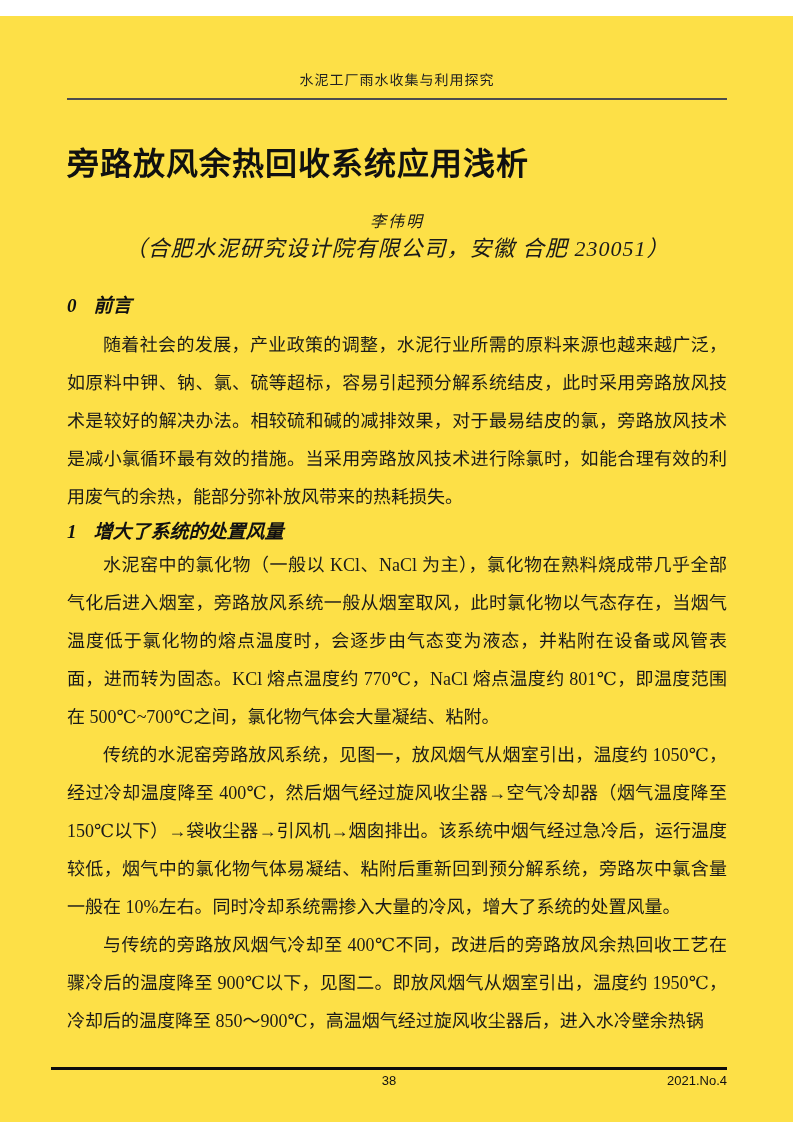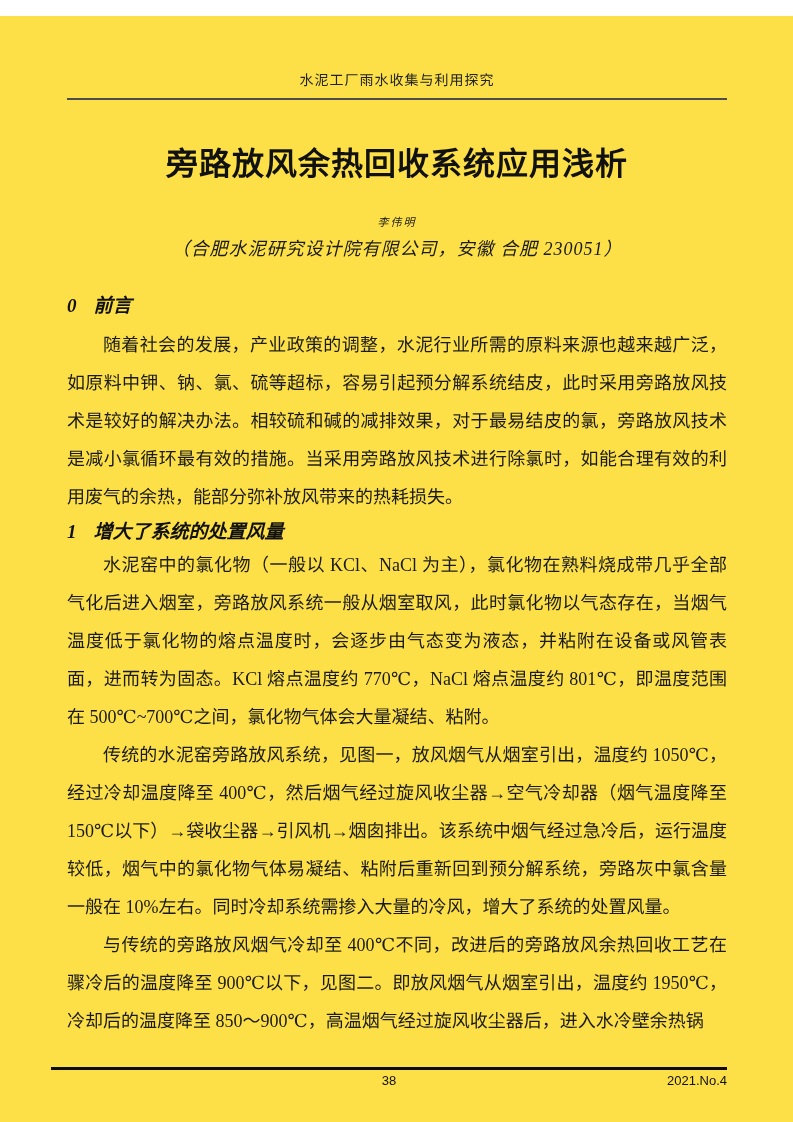--- a/index.html
+++ b/index.html
@@ -30,42 +30,42 @@
   }
   .header-rule {
     margin-top: 6px;
     height: 2px;
     background: #4d4d4d;
     border: none;
   }
   
   .article-title {
     margin-top: 44px;
-    text-align: center;
+    text-align: left;
     font-family: "Liberation Sans", "DejaVu Sans", sans-serif;
     font-weight: bold;
     font-size: 32px;
     line-height: 40px;
     color: #111;
     letter-spacing: 1px;
   }
   .article-author {
     margin-top: 26px;
     text-align: center;
     font-style: italic;
-    font-size: 11px;
+    font-size: 16px;
     line-height: 24px;
     color: #1a1a1a;
     letter-spacing: 2px;
   }
   .article-affiliation {
     margin-top: 2px;
     text-align: center;
     font-style: italic;
-    font-size: 18px;
+    font-size: 22px;
     line-height: 26px;
     color: #1a1a1a;
     letter-spacing: 1px;
   }
   
   .section-heading {
     margin: 30px 0 6px 0;
     font-family: "Liberation Sans", "DejaVu Sans", sans-serif;
     font-weight: bold;
     font-size: 19px;

